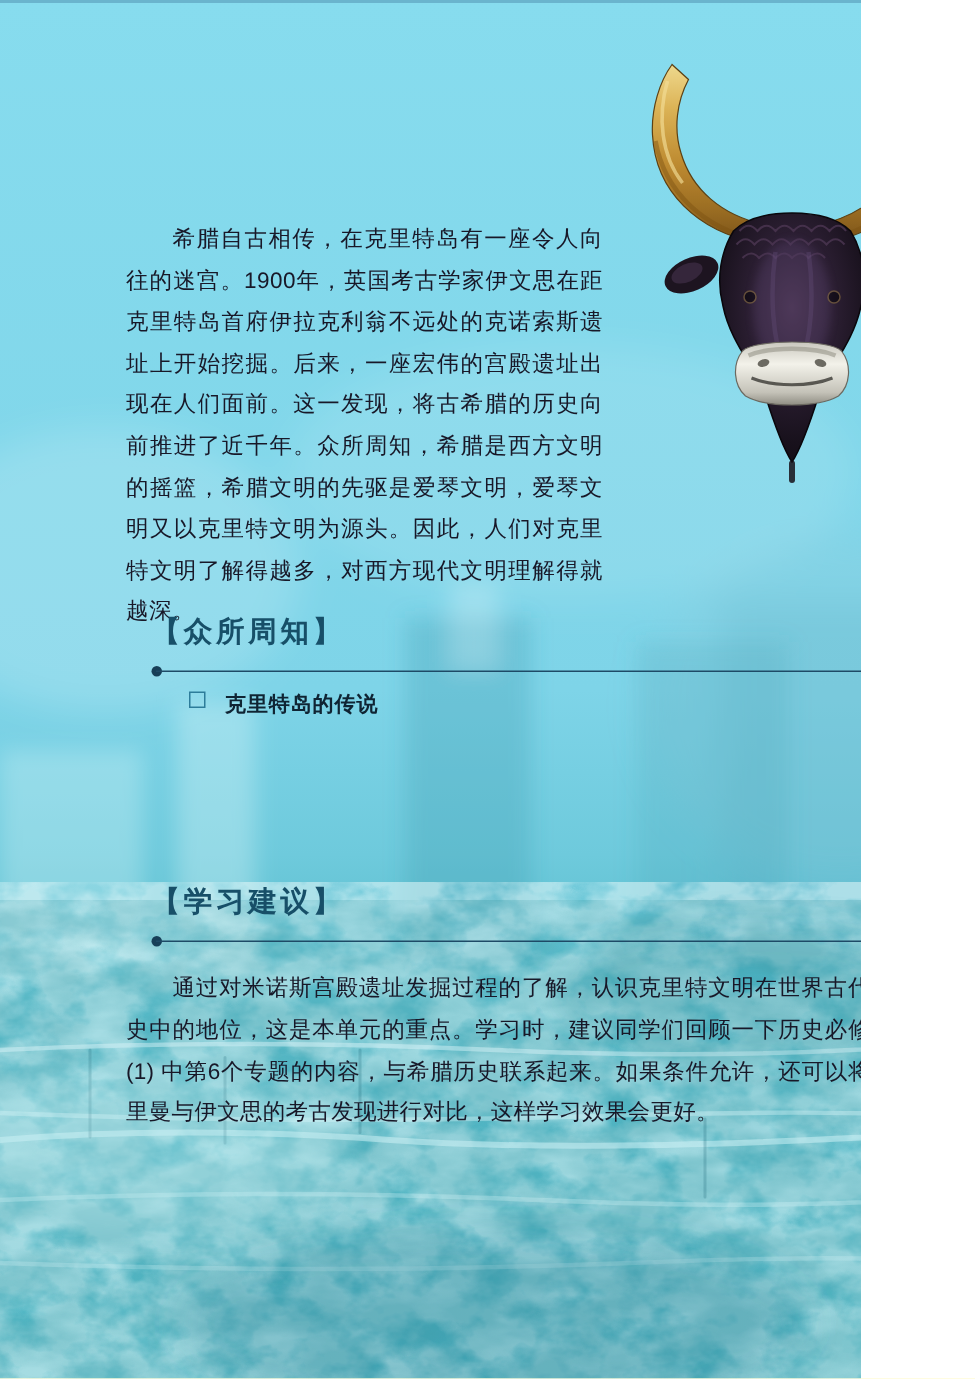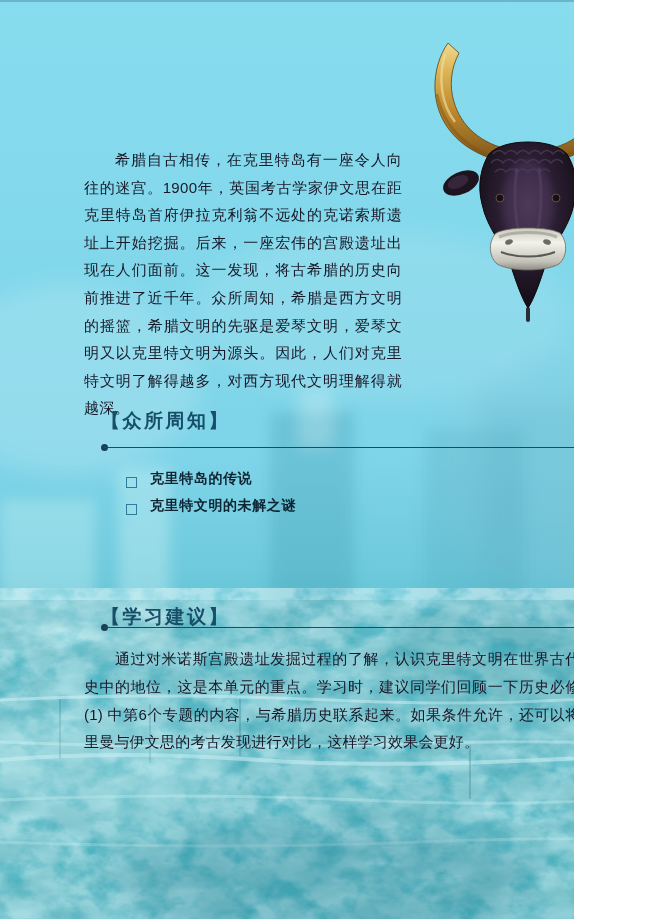--- a/index.html
+++ b/index.html
@@ -17,39 +17,39 @@
     font-size: 15px; line-height: 27.6px; letter-spacing: 0.3px;
     color: #181828; text-align: justify; text-indent: 31px;
     word-break: break-all; font-weight: 500;
   }
   .sec-heading {
     position: absolute; left: 101px;
     font-size: 19px; font-weight: bold; letter-spacing: 2.5px;
     color: #174f68;
   }
   .h-key { top: 408px; }
-  .h-sug { top: 588px; margin-top: 16px; }
+  .h-sug { top: 588px; }
   .rule {
     position: absolute; left: 101px; width: 491px; height: 8px;
   }
   .rule .line {
     position: absolute; left: 3px; right: 0; top: 3px; height: 1px;
     background: #1e4a66;
   }
   .rule .dot {
     position: absolute; left: 0; top: 0; width: 7px; height: 7px;
     border-radius: 50%; background: #173f58;
   }
   .rule-1 { top: 444px; }
   .rule-2 { top: 624px; }
   .kp-list {
     position: absolute; left: 126px; top: 461px; list-style: none;
   }
   .kp-list li {
-    display: flex; align-items: flex-end; height: 27px; gap: 13px;
+    display: flex; align-items: flex-start; height: 27px; gap: 13px;
   }
   .cb {
     width: 11px; height: 11px; flex: 0 0 11px;
     border: 1.6px solid #2d7c9a; background: transparent;
   }
   .kp-label {
     font-size: 14px; font-weight: bold; letter-spacing: 0.6px; color: #0f2433;
   }
   .suggestion {
     position: absolute; left: 84px; top: 645px; width: 512px;
@@ -204,24 +204,20 @@
   <h2 class="sec-heading h-key">【众所周知】</h2>
   <div class="rule rule-1">
     <span class="dot"></span>
     <span class="line"></span>
   </div>
   <ul class="kp-list">
     <li>
       <span class="cb"></span>
       <span class="kp-label">克里特岛的传说</span>
     </li>
-    <li>
-      <span class="cb"></span>
-      <span class="kp-label">克里特文明的未解之谜</span>
-    </li>
   </ul>
 
   <h2 class="sec-heading h-sug">【学习建议】</h2>
   <div class="rule rule-2">
     <span class="dot"></span>
     <span class="line"></span>
   </div>
   <p class="suggestion">通过对米诺斯宫殿遗址发掘过程的了解，认识克里特文明在世界古代历史中的地位，这是本单元的重点。学习时，建议同学们回顾一下历史必修课 (1) 中第6个专题的内容，与希腊历史联系起来。如果条件允许，还可以将谢里曼与伊文思的考古发现进行对比，这样学习效果会更好。</p>
 
 </div>

